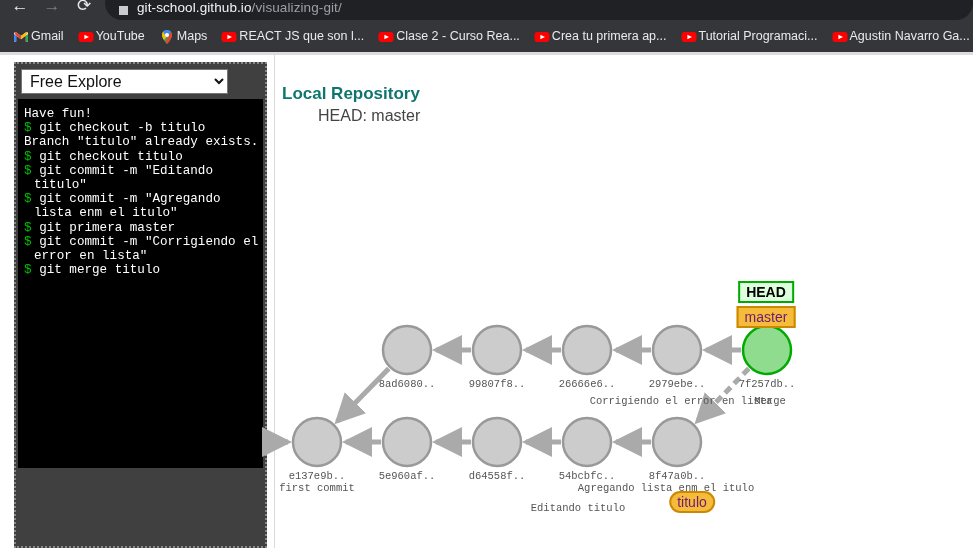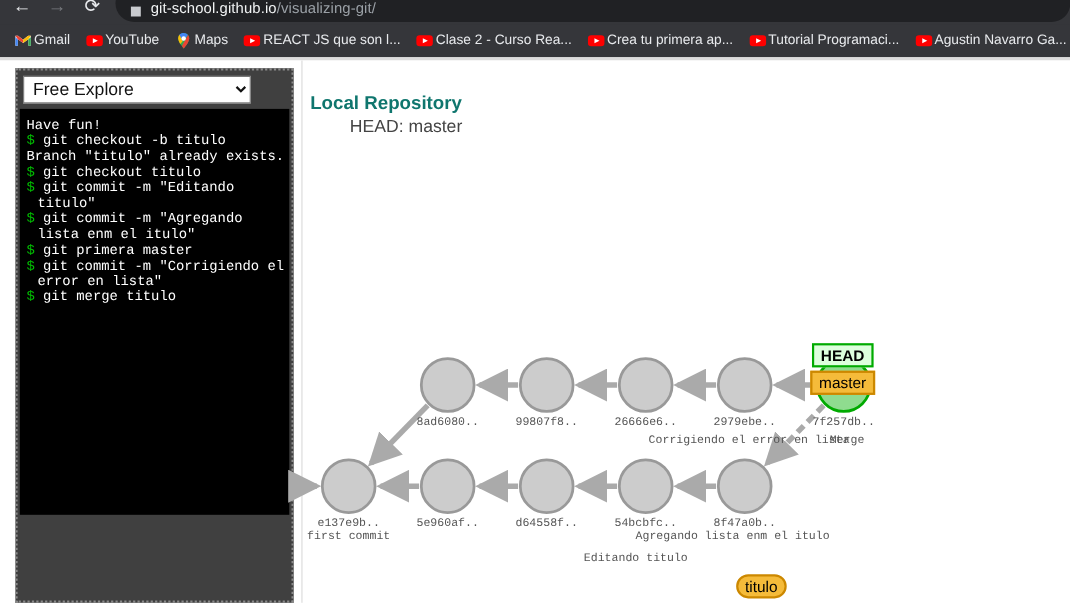--- a/index.html
+++ b/index.html
@@ -161,32 +161,31 @@
     transform: translateX(-50%);
   }
   .tag {
     position: absolute;
     font-family: "Liberation Sans", sans-serif;
     font-size: 14px;
     text-align: center;
     padding: 1px 6px;
     white-space: nowrap;
     transform: translateX(-50%);
-    margin-top: 31px;
   }
   .tag-head {
     background: #ddffdd;
     border: 2px solid #00aa00;
     color: #000;
     font-weight: bold;
   }
   .tag-branch {
     background: #f5bb3a;
     border: 2px solid #cc8800;
-    color: #000000;
+    color: #701a75;
   }
 </style>
 </head>
 <body>
 
 <div id="browser-chrome">
 
   <div id="omnibox-row">
     <div class="nav-btn" id="nav-back">←</div>
     <div class="nav-btn" id="nav-fwd">→</div>

